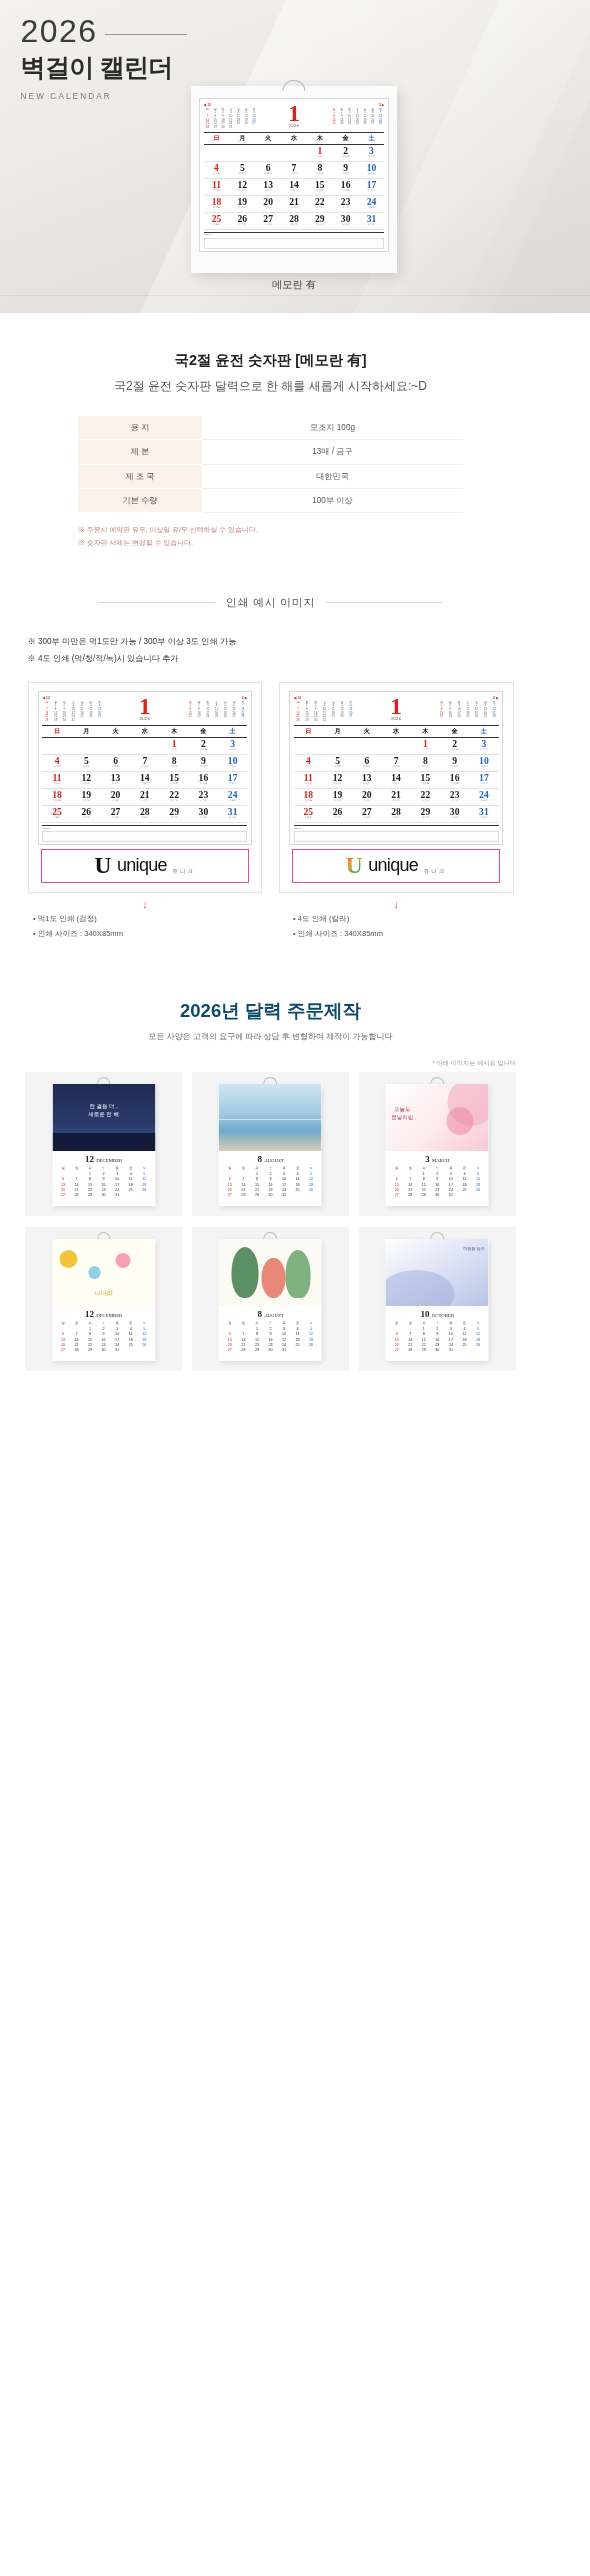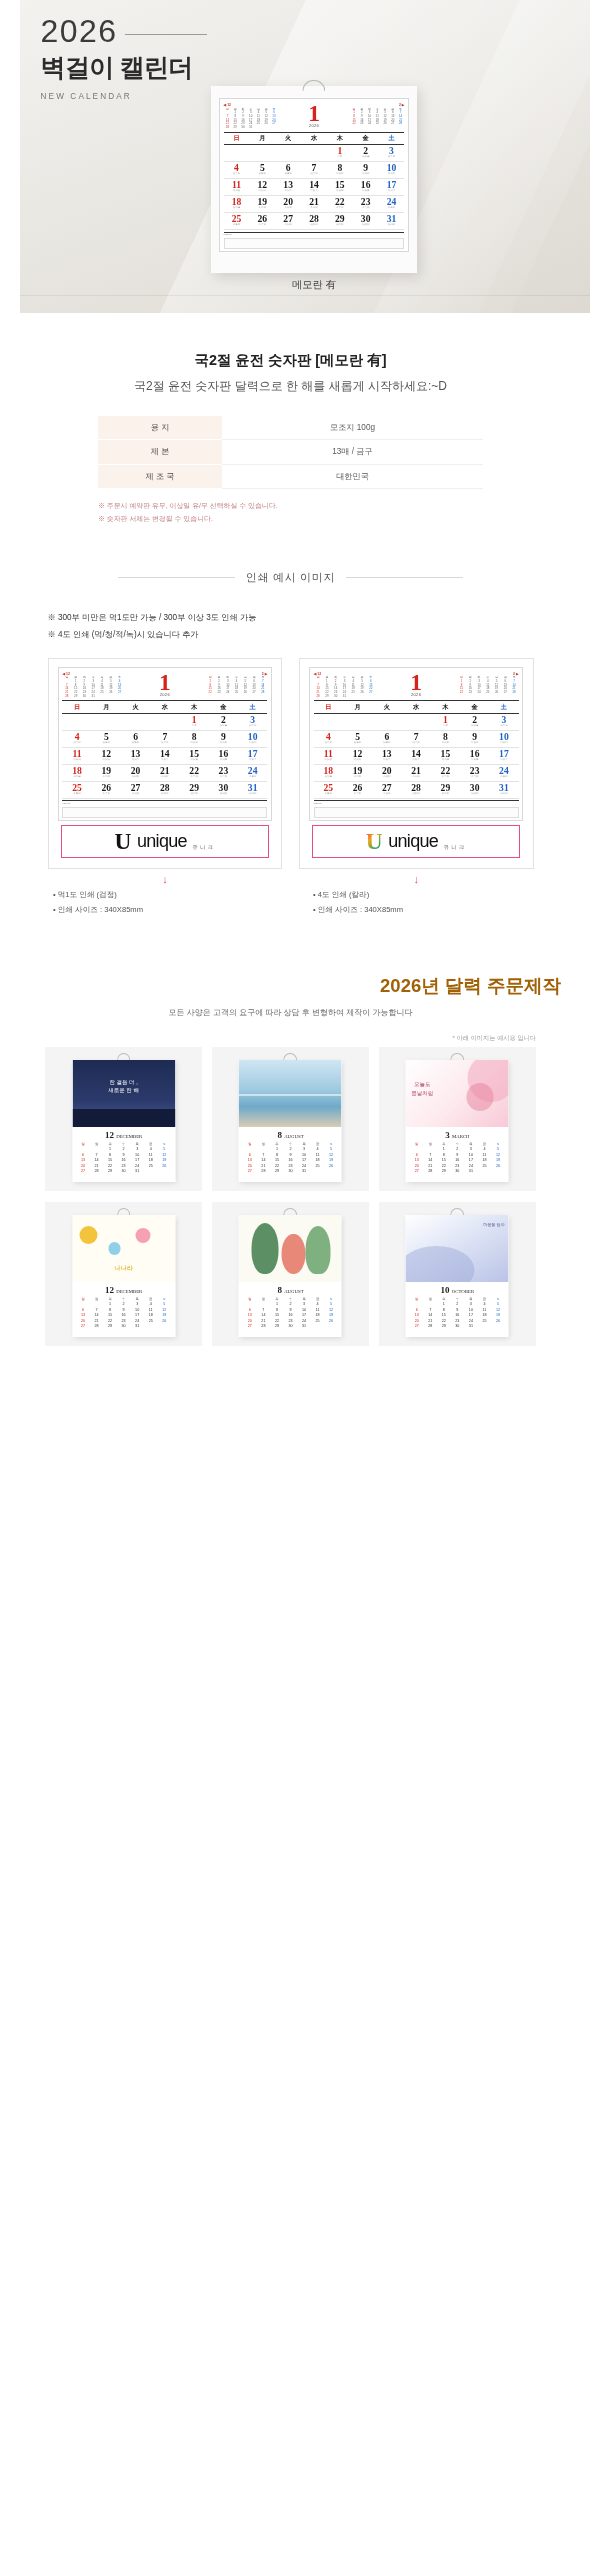--- a/index.html
+++ b/index.html
@@ -2,21 +2,21 @@
 <html style="font-size:11px"><head>
 <meta charset="utf-8">
 <style>
   * { box-sizing: border-box; margin: 0; padding: 0; }
   body {
     width: 591px;
     font-family: "Liberation Sans", sans-serif;
     background: #ffffff;
     color: #222;
   }
-  .page { width: 541px; position: relative; margin-left: 20px; }
+  .page { width: 541px; position: relative; }
 
   
   .hero {
     position: relative;
     width: 591px;
     height: 313px;
     background: linear-gradient(160deg, #f3f2ef 0%, #e9e7e2 45%, #ddd9d2 100%);
     overflow: hidden;
   }
   .hero-light {
@@ -182,21 +182,21 @@
   .logo-word { font-size: 18px; letter-spacing: -0.7px; color: #111; }
   .logo-kr { font-size: 5.5px; color: #666; letter-spacing: 2.1px; align-self: flex-end; padding-bottom: 2.7px;}
   .arrow-row { display: flex; gap: 16.5px; }
   .arrow { width: 260px; text-align: center; color: #e84d8a; font-size: 11px; line-height: 1; padding: 5.5px 0 2.7px; }
   .bullet-row { display: flex; gap: 34px; }
   .bullets { width: 260px; padding-left: 5.5px; }
   .bullets div { font-size: 7.6px; color: #555; line-height: 1.9; }
 
   
   .order-sec { padding: 29px 0 32px; text-align: center; background: #fff; }
-  .order-title { font-size: 18.5px; font-weight: 700; color: #a16207; text-align: right; }
+  .order-title { font-size: 18.5px; font-weight: 700; color: #0c4a6e; }
   .order-desc { font-size: 8px; color: #666; margin-top: 8.2px; }
   .order-note { font-size: 6.2px; color: #9a9a9a; text-align: right; padding: 16.5px 25px 0; }
 
   .gallery { padding: 4.1px 25px 0; }
   .grow { display: flex; gap: 9.6px; margin-bottom: 11px; }
   .gcell {
     flex: 1; background: #f4f4f4; height: 144px; position: relative; overflow: hidden;
   }
   .gcell .hang {
     position: absolute; left: 50%; top: 5.5px; width: 13.7px; height: 6.9px;
@@ -505,20 +505,24 @@
             <td class="k">용  지</td>
             <td class="v">모조지 100g</td>
           </tr>
           <tr>
             <td class="k">제  본</td>
             <td class="v">13매 / 금구</td>
           </tr>
           <tr>
             <td class="k">제 조 국</td>
             <td class="v">대한민국</td>
+          </tr>
+          <tr>
+            <td class="k">기본 수량</td>
+            <td class="v">100부 이상</td>
           </tr>
         </tbody>
     </table>
     <div class="notes" id="spec-notes">
         <div>※ 주문시 예약판 유무, 이상일 유/무 선택하실 수 있습니다.</div>
         <div>※ 숫자판 서체는 변경될 수 있습니다.</div>
       </div>
   </section>
 
   <section>

